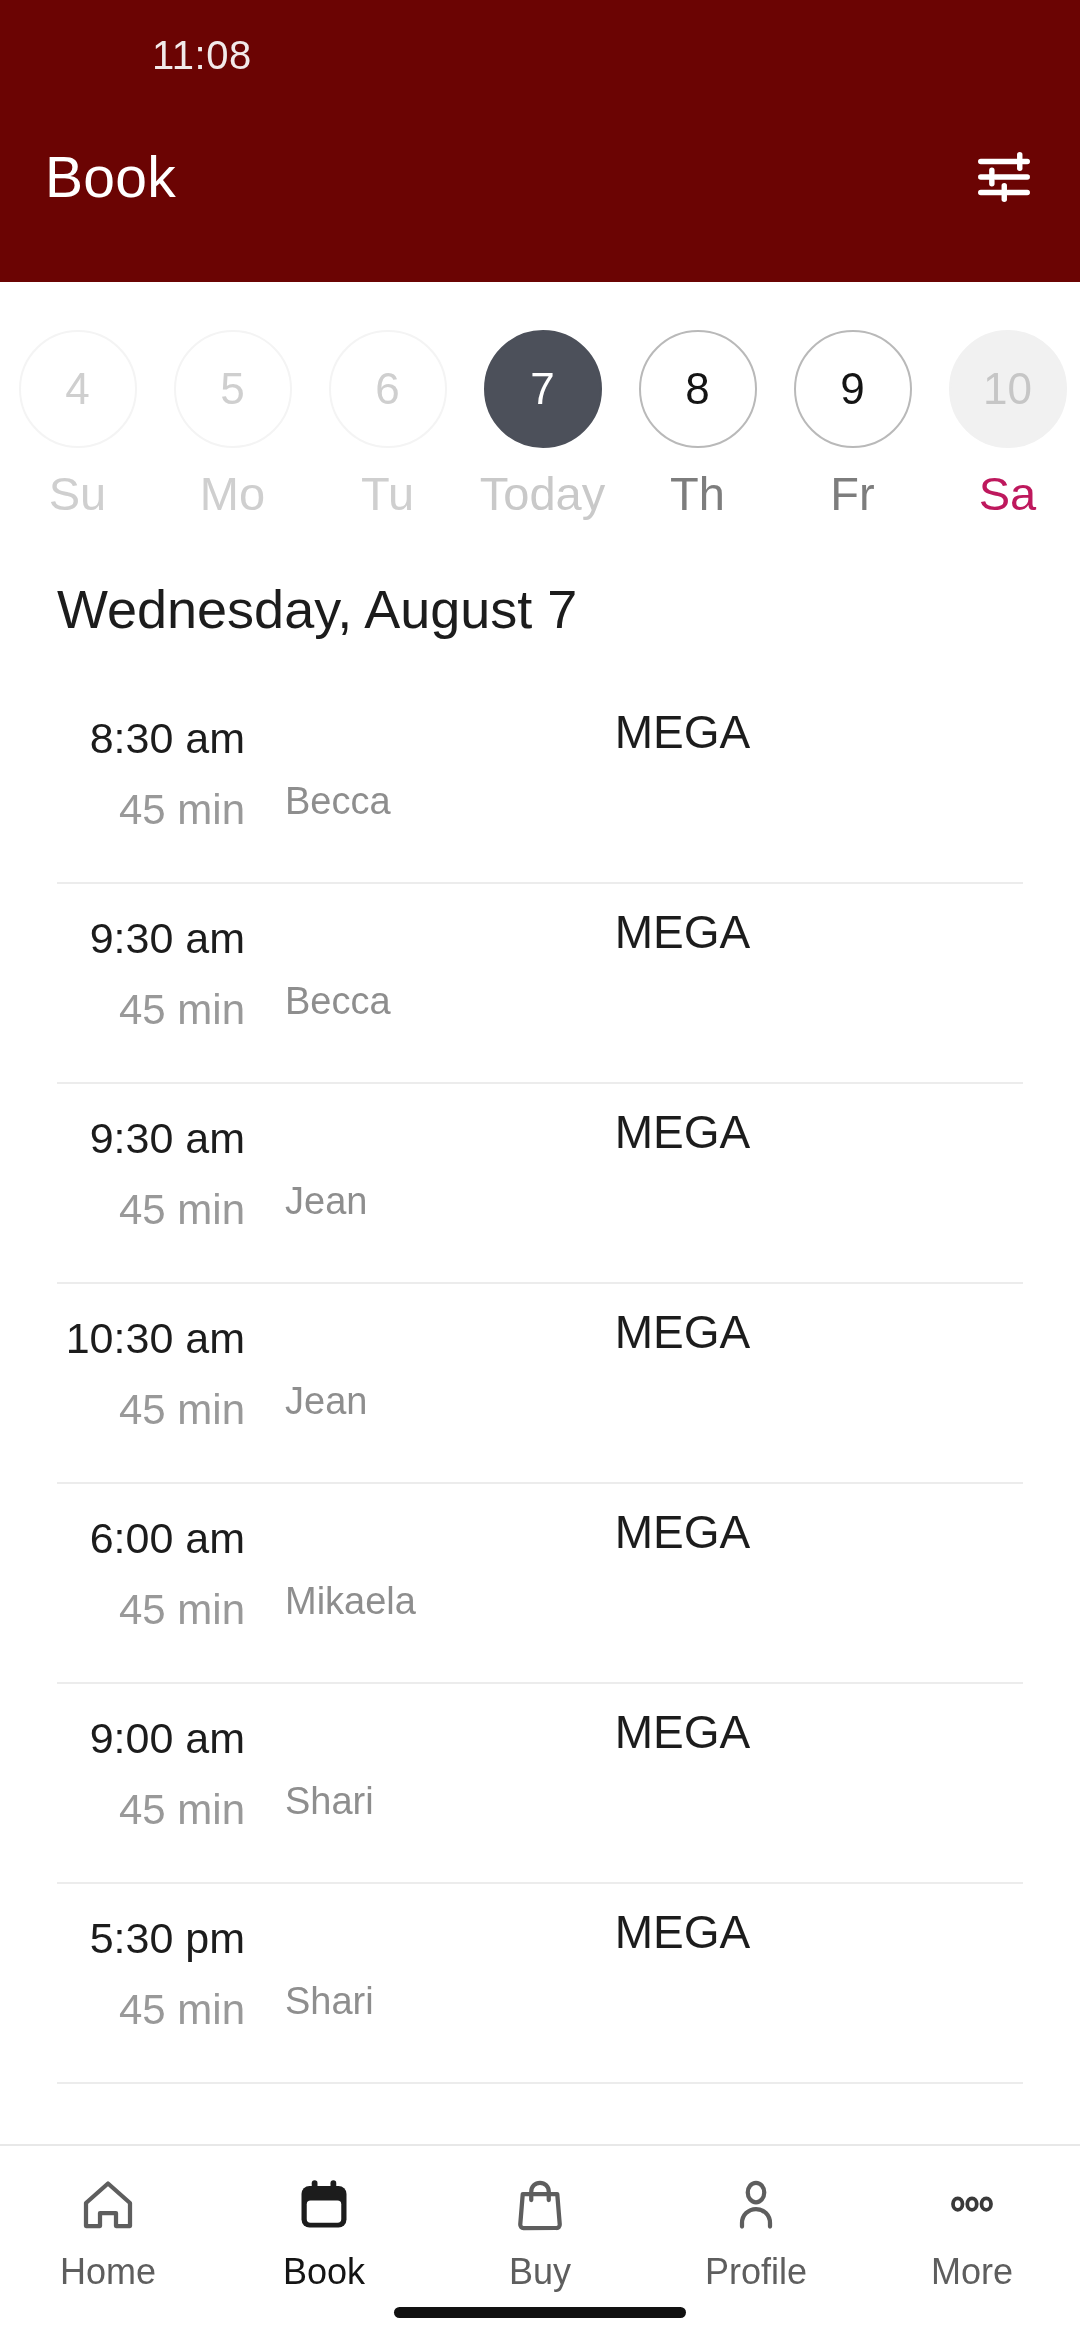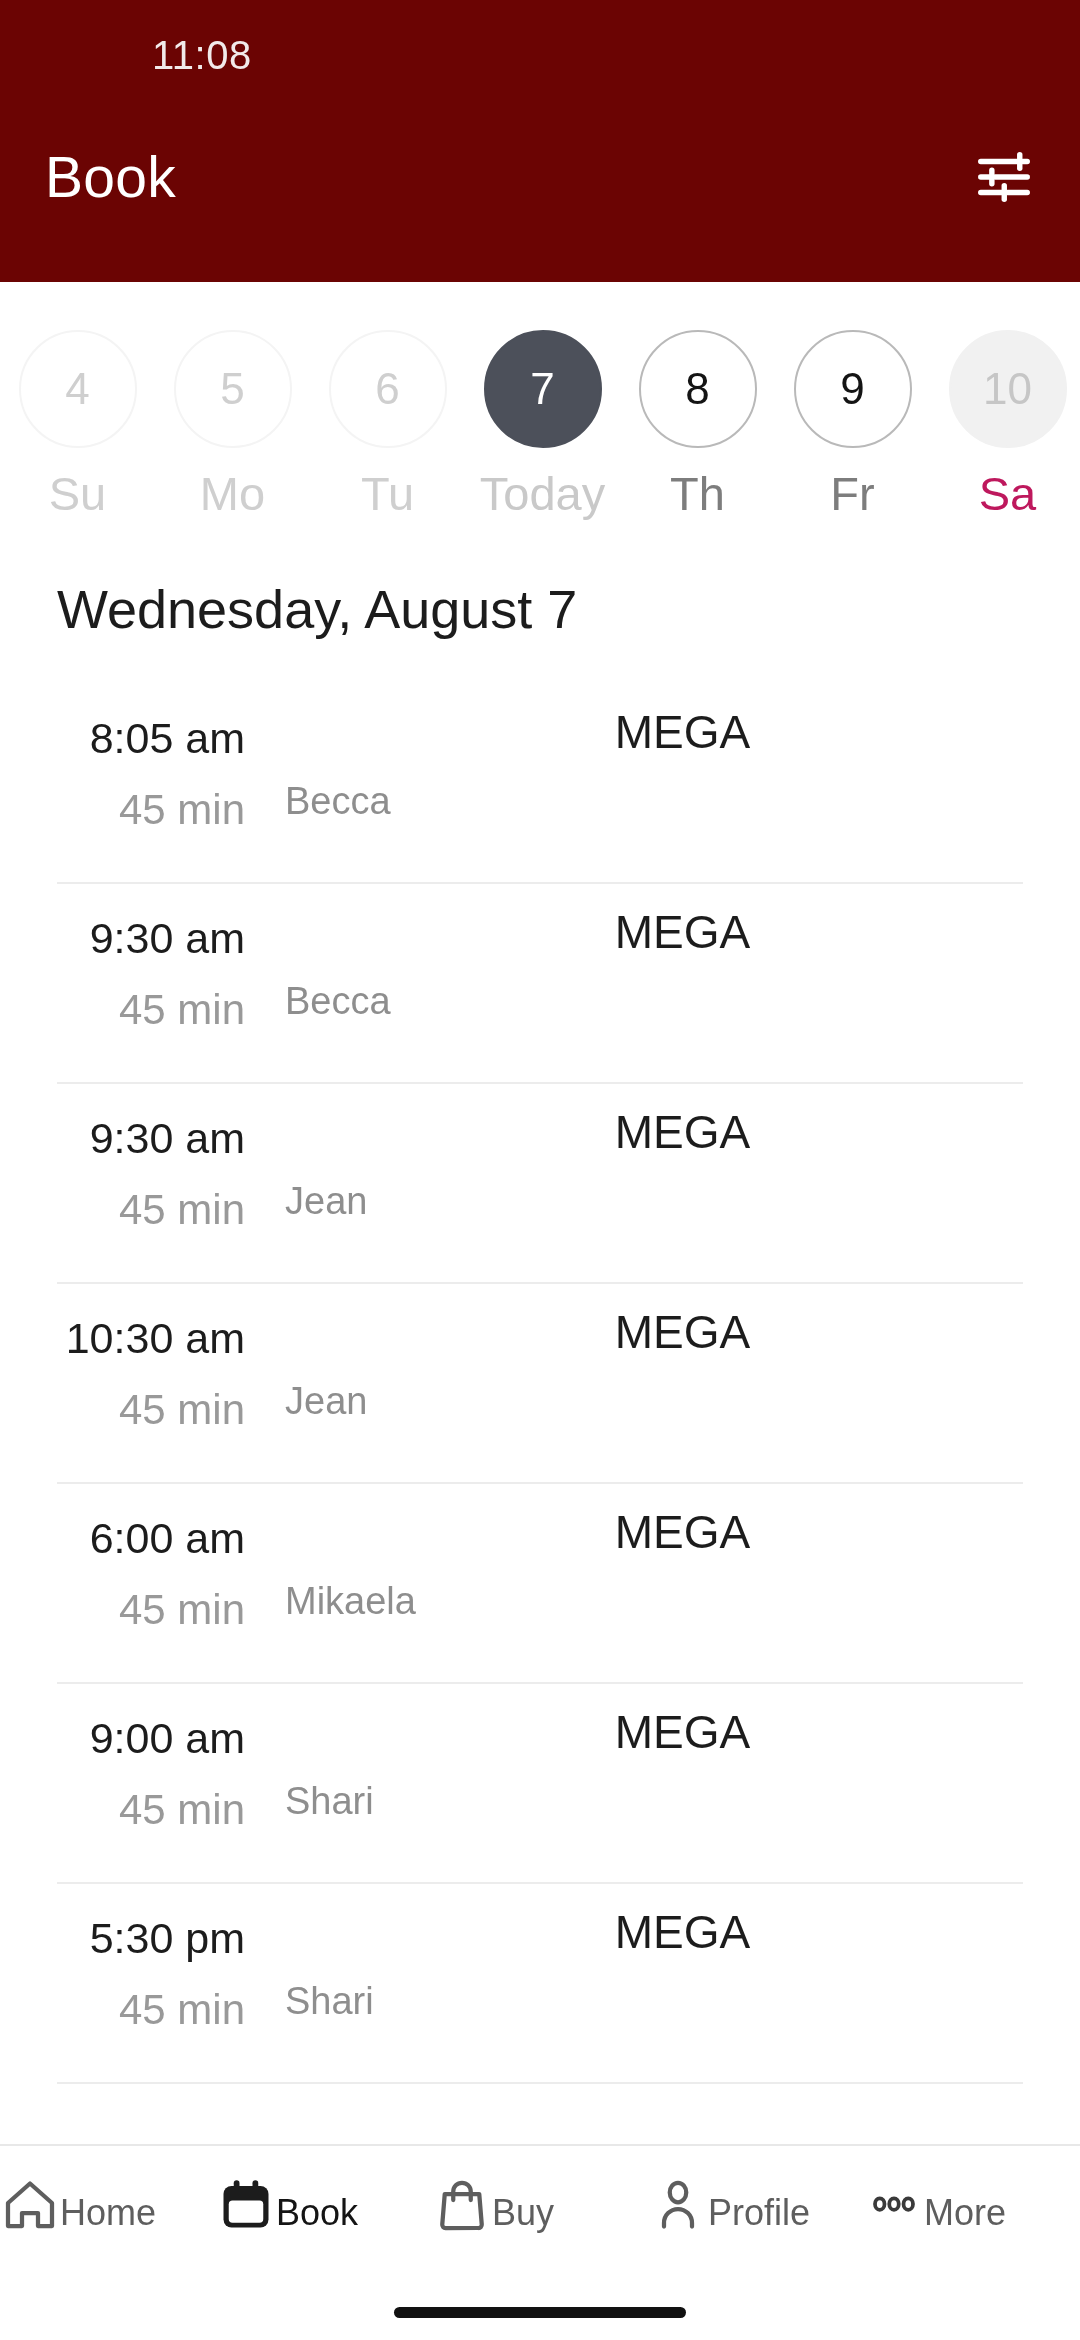--- a/index.html
+++ b/index.html
@@ -52,21 +52,21 @@
               align-items:flex-end; padding-right:40px; padding-top:16px; }
   .time { font-size:43px; color:#1c1c1c; line-height:1.15; }
   .dur  { font-size:42px; color:#999999; margin-top:24px; line-height:1.1; }
   .col-info { flex:1 1 auto; padding-top:8px; }
   .cname { font-size:46px; color:#1c1c1c; line-height:1.15;text-align:center; }
   .cinstructor { font-size:38px; color:#8e8e8e; margin-top:22px; line-height:1.1; }
 
   
   .bottomnav { flex:0 0 196px; border-top:2px solid #e8e8e8; background:#fff;
                display:flex; align-items:flex-start; padding-top:26px; }
-  .navitem { flex:1 1 20%; display:flex; flex-direction:row; align-items:center; }
+  .navitem { flex:1 1 20%; display:flex; flex-direction:column; align-items:center; }
   .navicon { height:66px; display:flex; align-items:center; justify-content:center; }
   .navlabel { margin-top:16px; font-size:36px; line-height:1; color:#5e5e5e; }
   .navitem.active .navlabel { color:#141414; }
   .homeindicator { position:absolute; bottom:22px; left:50%; transform:translateX(-50%);
                    width:292px; height:11px; border-radius:6px; background:#111; }
 </style>
 </head>
 <body>
 
 <div class="phone">
@@ -125,21 +125,21 @@
   </div>
 
   <div class="dateheading">
     <span>Wednesday, August 7</span>
   </div>
 
   <div class="classlist">
 
     <div class="classrow">
       <div class="col-time">
-        <div class="time">8:05 am</div>
+        <div class="time">8:30 am</div>
         <div class="dur">45 min</div>
       </div>
       <div class="col-info">
         <div class="cname">MEGA</div>
         <div class="cinstructor">Becca</div>
       </div>
       <div class="divider"></div>
     </div>
 
     <div class="classrow">

